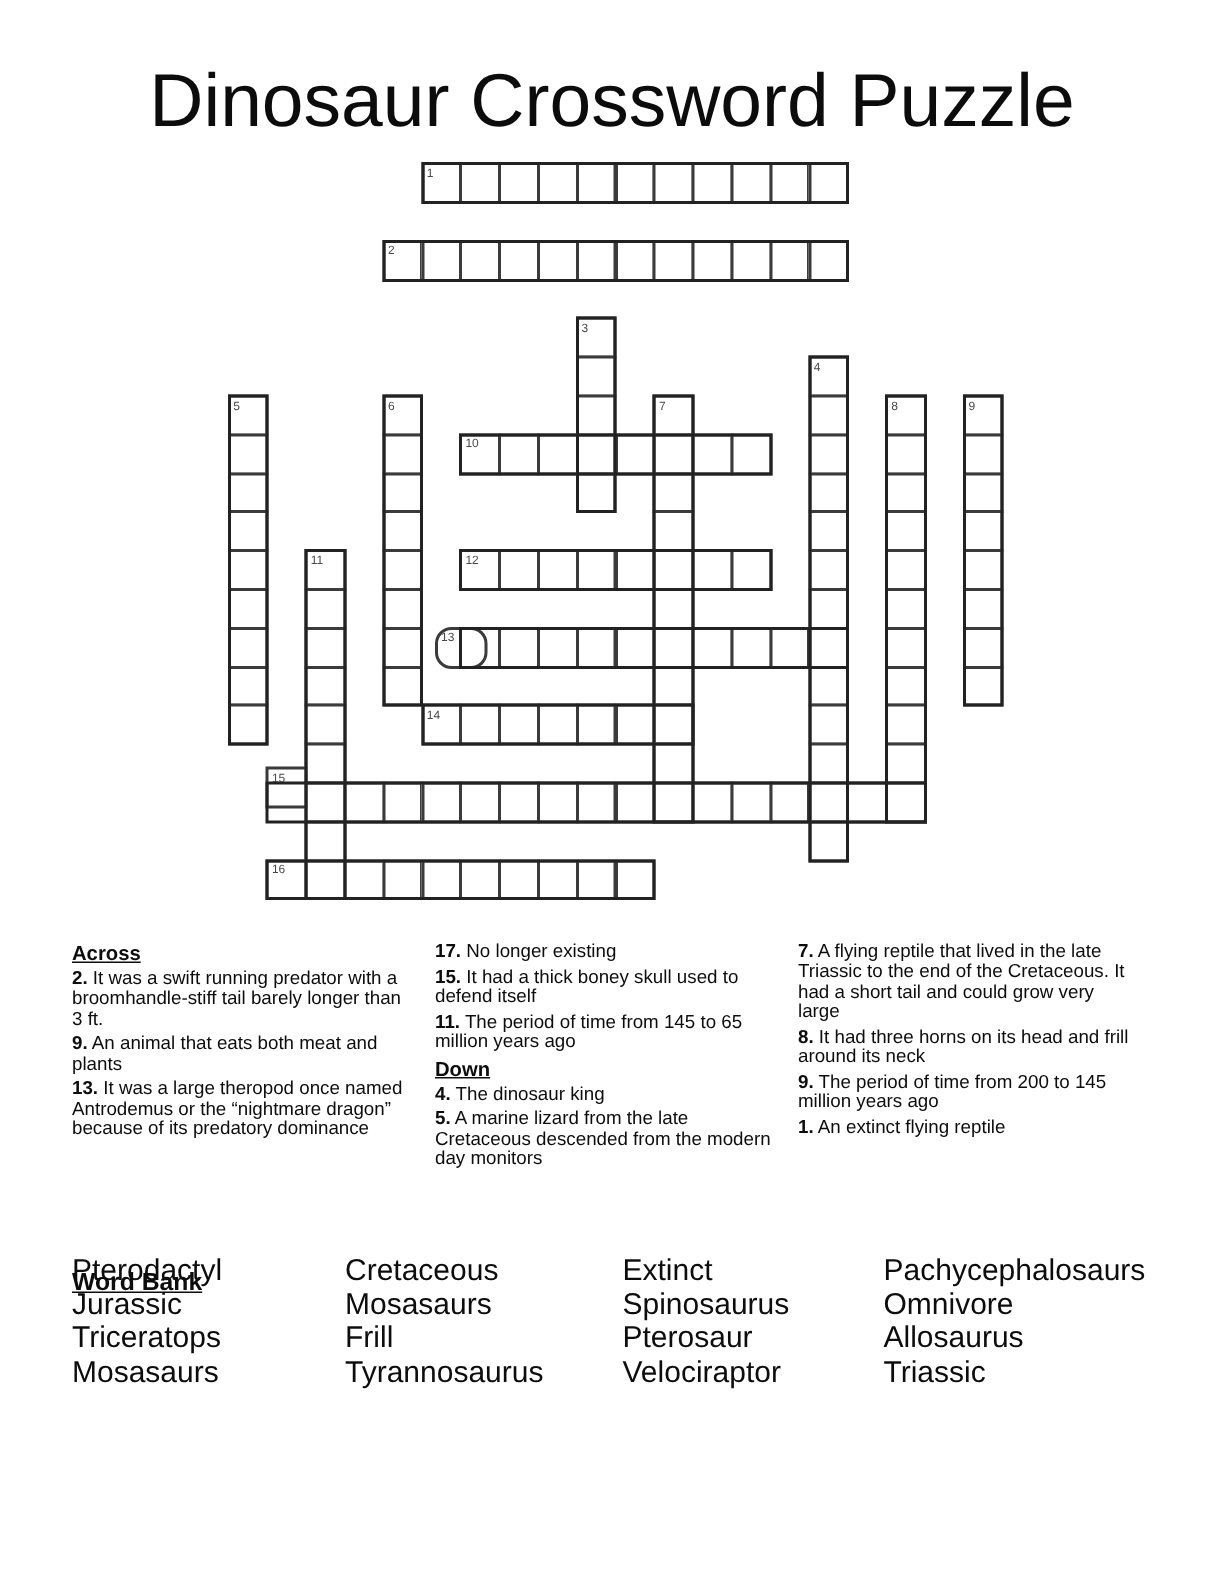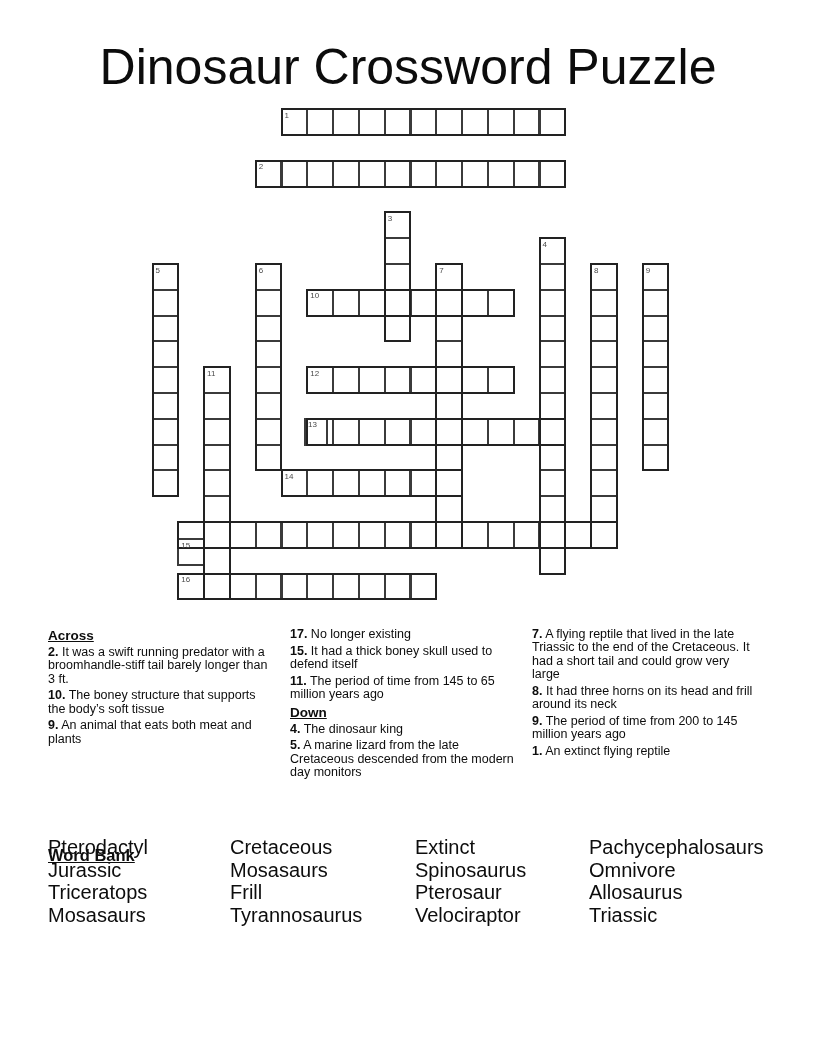--- a/index.html
+++ b/index.html
@@ -170,39 +170,39 @@
     <div class="cell" style="left: 203.1px; top: 572.6px; width: 27.8px; height: 27.8px;"></div>
     <div class="cell" style="left: 306.3px; top: 366.2px; width: 27.8px; height: 27.8px;">
       <span class="cell-num">12</span>
     </div>
     <div class="cell" style="left: 332.1px; top: 366.2px; width: 27.8px; height: 27.8px;"></div>
     <div class="cell" style="left: 357.9px; top: 366.2px; width: 27.8px; height: 27.8px;"></div>
     <div class="cell" style="left: 383.7px; top: 366.2px; width: 27.8px; height: 27.8px;"></div>
     <div class="cell" style="left: 409.5px; top: 366.2px; width: 27.8px; height: 27.8px;"></div>
     <div class="cell" style="left: 461.1px; top: 366.2px; width: 27.8px; height: 27.8px;"></div>
     <div class="cell" style="left: 486.9px; top: 366.2px; width: 27.8px; height: 27.8px;"></div>
-    <div class="cell" style="left: 304px; top: 417.8px; width: 24px; height: 27.8px;">
+    <div class="cell" style="left: 290px; top: 417.8px; width: 35px; height: 27.8px; border-radius: 11px;">
       <span class="cell-num">13</span>
     </div>
     <div class="cell" style="left: 332.1px; top: 417.8px; width: 27.8px; height: 27.8px;"></div>
     <div class="cell" style="left: 357.9px; top: 417.8px; width: 27.8px; height: 27.8px;"></div>
     <div class="cell" style="left: 383.7px; top: 417.8px; width: 27.8px; height: 27.8px;"></div>
     <div class="cell" style="left: 409.5px; top: 417.8px; width: 27.8px; height: 27.8px;"></div>
     <div class="cell" style="left: 461.1px; top: 417.8px; width: 27.8px; height: 27.8px;"></div>
     <div class="cell" style="left: 486.9px; top: 417.8px; width: 27.8px; height: 27.8px;"></div>
     <div class="cell" style="left: 512.7px; top: 417.8px; width: 27.8px; height: 27.8px;"></div>
     <div class="cell" style="left: 280.5px; top: 469.4px; width: 27.8px; height: 27.8px;">
       <span class="cell-num">14</span>
     </div>
     <div class="cell" style="left: 306.3px; top: 469.4px; width: 27.8px; height: 27.8px;"></div>
     <div class="cell" style="left: 332.1px; top: 469.4px; width: 27.8px; height: 27.8px;"></div>
     <div class="cell" style="left: 357.9px; top: 469.4px; width: 27.8px; height: 27.8px;"></div>
     <div class="cell" style="left: 383.7px; top: 469.4px; width: 27.8px; height: 27.8px;"></div>
     <div class="cell" style="left: 409.5px; top: 469.4px; width: 27.8px; height: 27.8px;"></div>
-    <div class="cell" style="left: 177.3px; top: 538px; width: 27.8px; height: 27.8px;">
+    <div class="cell" style="left: 177.3px; top: 511px; width: 27.8px; height: 27.8px;">
       <span class="cell-num">15</span>
     </div>
     <div class="cell" style="left: 228.9px; top: 521px; width: 27.8px; height: 27.8px;"></div>
     <div class="cell" style="left: 254.7px; top: 521px; width: 27.8px; height: 27.8px;"></div>
     <div class="cell" style="left: 280.5px; top: 521px; width: 27.8px; height: 27.8px;"></div>
     <div class="cell" style="left: 306.3px; top: 521px; width: 27.8px; height: 27.8px;"></div>
     <div class="cell" style="left: 332.1px; top: 521px; width: 27.8px; height: 27.8px;"></div>
     <div class="cell" style="left: 357.9px; top: 521px; width: 27.8px; height: 27.8px;"></div>
     <div class="cell" style="left: 383.7px; top: 521px; width: 27.8px; height: 27.8px;"></div>
     <div class="cell" style="left: 409.5px; top: 521px; width: 27.8px; height: 27.8px;"></div>
@@ -236,22 +236,22 @@
     <div class="word-outline" style="left: 306.3px; top: 417.8px; width: 260px; height: 27.8px;"></div>
     <div class="word-outline" style="left: 280.5px; top: 469.4px; width: 182.6px; height: 27.8px;"></div>
     <div class="word-outline" style="left: 177.3px; top: 521px; width: 440.6px; height: 27.8px;"></div>
     <div class="word-outline" style="left: 177.3px; top: 572.6px; width: 260px; height: 27.8px;"></div>
   </div>
 
 <div id="clues">
     <div class="clue-col" style="left: 48px; top: 628px;">
       <div class="clue-header">Across</div>
       <div class="clue"><b>2.</b> It was a swift running predator with a broomhandle-stiff tail barely longer than 3 ft.</div>
-      <div class="clue"><b>10.</b> The boney structure that supports the body’s soft tissue</div>
       <div class="clue"><b>9.</b> An animal that eats both meat and plants</div>
+      <div class="clue"><b>13.</b> It was a large theropod once named Antrodemus or the “nightmare dragon” because of its predatory dominance</div>
     </div>
     <div class="clue-col" style="left: 290px; top: 628px;">
       <div class="clue"><b>17.</b> No longer existing</div>
       <div class="clue"><b>15.</b> It had a thick boney skull used to defend itself</div>
       <div class="clue"><b>11.</b> The period of time from 145 to 65 million years ago</div>
       <div class="clue-header">Down</div>
       <div class="clue"><b>4.</b> The dinosaur king</div>
       <div class="clue"><b>5.</b> A marine lizard from the late Cretaceous descended from the modern day monitors</div>
     </div>
     <div class="clue-col" style="left: 532px; top: 628px;">

